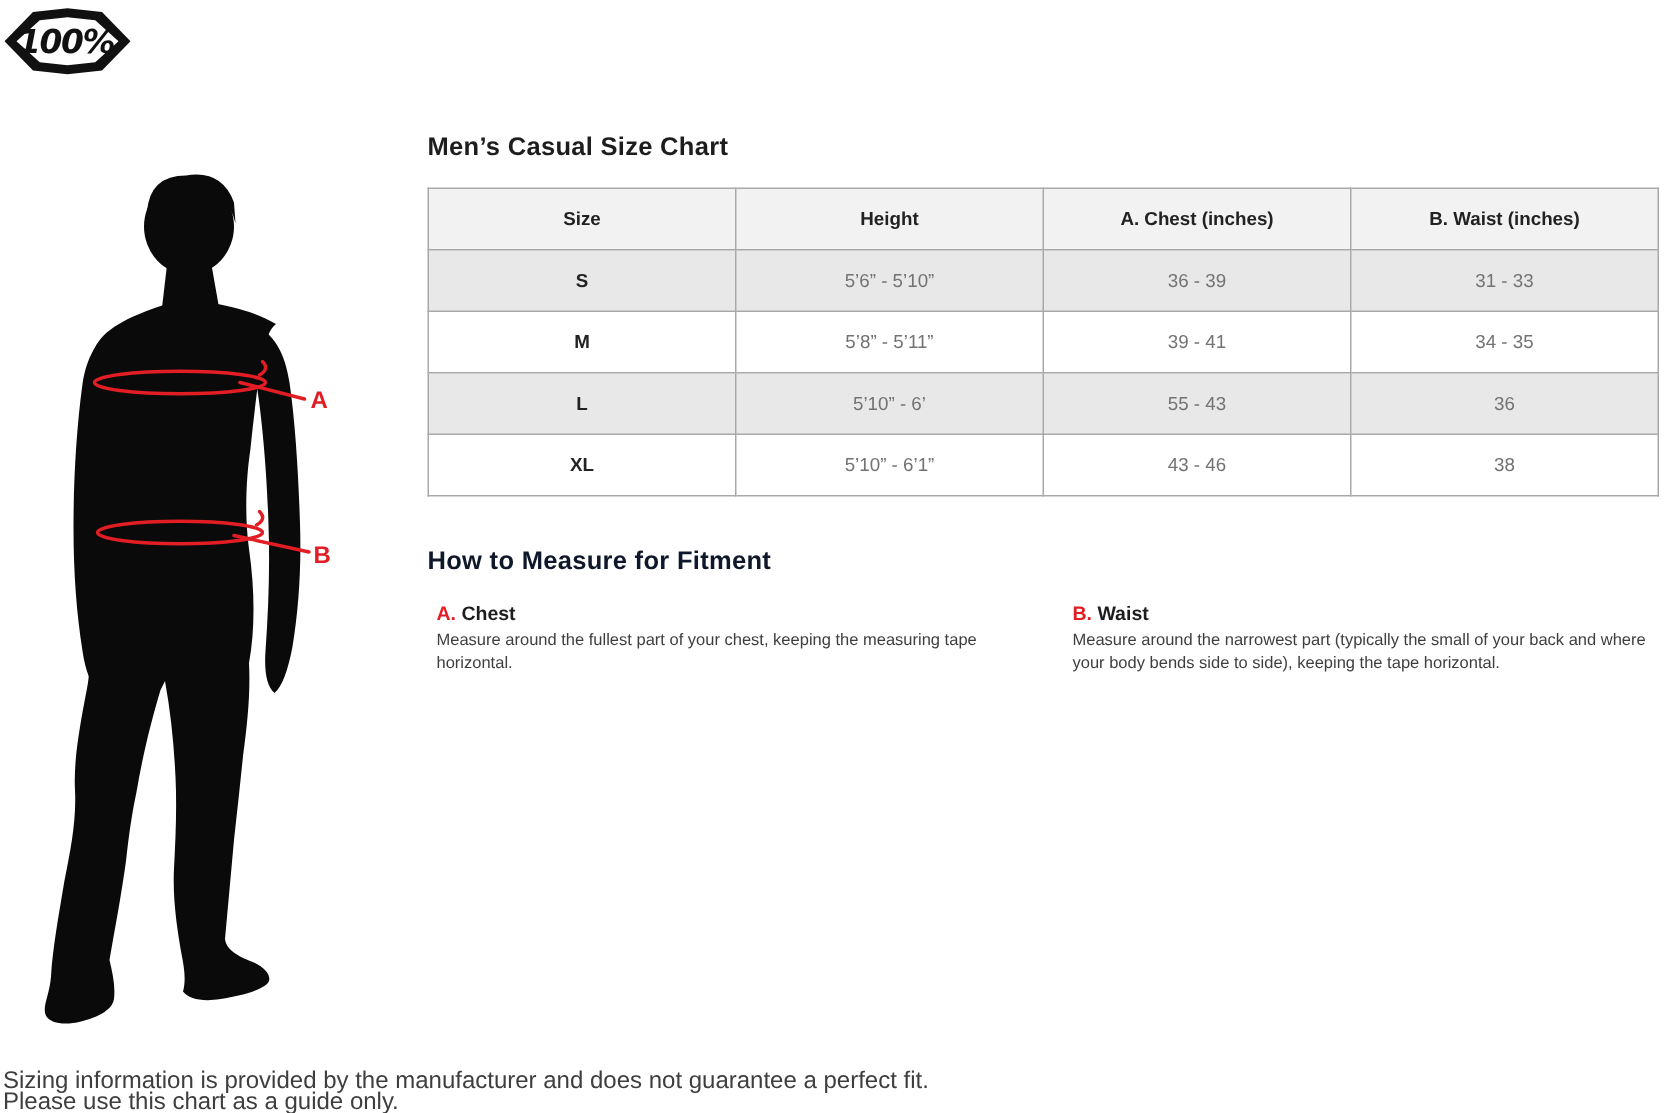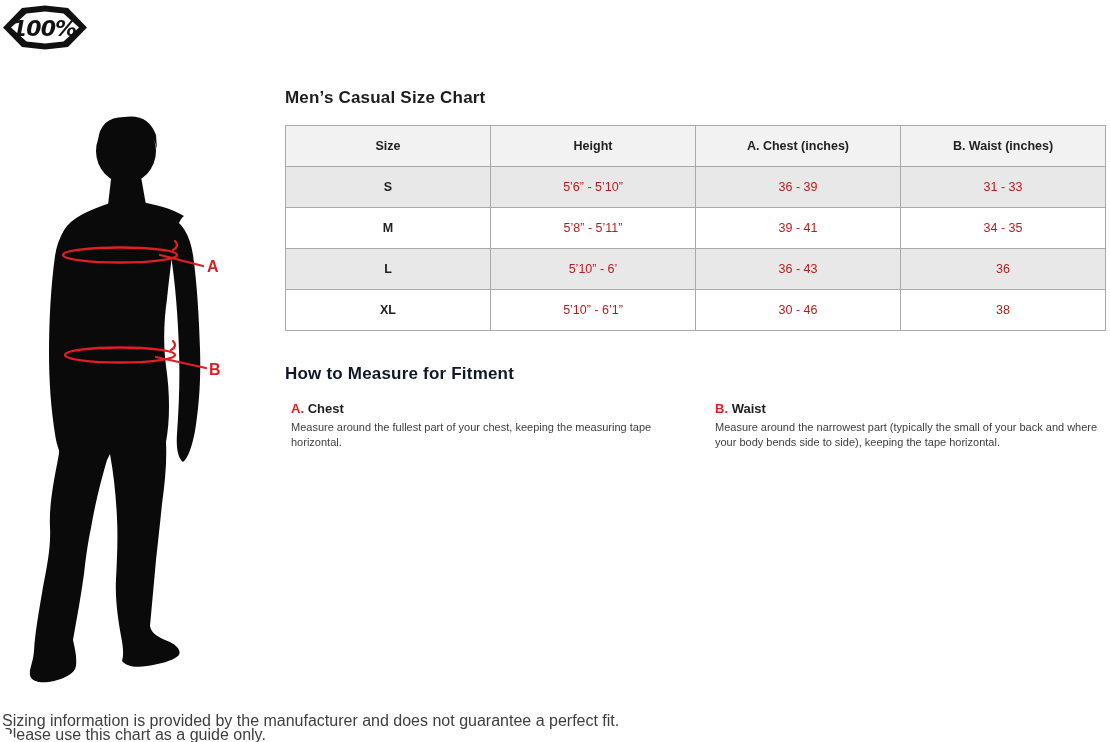--- a/index.html
+++ b/index.html
@@ -1,18 +1,18 @@
 <!DOCTYPE html>
 <html><head>
 <meta charset="utf-8">
 <style>
   html,body { margin:0; padding:0; background:#fff; }
   .page {
     position:relative; width:1110px; height:742px; background:#ffffff;
-    font-family:"Liberation Sans", sans-serif; overflow:hidden;border-radius:31px;
+    font-family:"Liberation Sans", sans-serif; overflow:hidden;
   }
 
   
   .logo { position:absolute; left:3px; top:5px; width:84px; height:45px; }
 
   
   .figure { position:absolute; left:20px; top:105px; width:230px; height:580px; }
 
   
   .content { position:absolute; left:285px; top:88px; width:733px; }
@@ -20,21 +20,21 @@
     margin:0 0 17px 0; font-size:17px; line-height:20px; font-weight:bold;
     color:#1d1d1d; letter-spacing:0.2px;
   }
 
   table.size-table { width:821px; border-collapse:collapse; table-layout:fixed; }
   .size-table th, .size-table td {
     border:1px solid #a9a9a9; height:40px; text-align:center; vertical-align:middle;
     font-size:12.5px; padding:0 4px;
   }
   .size-table th { background:#f2f2f2; font-weight:bold; color:#222; }
-  .size-table td { color:#b91c1c; background:#ffffff; }
+  .size-table td { color:#737373; background:#ffffff; }
   .size-table tbody tr:nth-child(odd) td { background:#e8e8e8; }
   .size-table td.size-col { font-weight:bold; color:#222; }
 
   .measure-title {
     margin:33px 0 0 0; font-size:17px; line-height:20px; font-weight:bold;
     color:#0f172a; letter-spacing:0.2px;
   }
   .measure-items { position:relative; margin-top:17px; height:70px; }
   .measure-col { position:absolute; top:0; }
   .measure-col.col-a { left:6px;  width:382px; }
@@ -156,27 +156,27 @@
         </tr>
         <tr>
           <td class="size-col">M</td>
           <td>5’8” - 5’11”</td>
           <td>39 - 41</td>
           <td>34 - 35</td>
         </tr>
         <tr>
           <td class="size-col">L</td>
           <td>5’10” - 6’</td>
-          <td>36 - 43</td>
+          <td>55 - 43</td>
           <td>36</td>
         </tr>
         <tr>
           <td class="size-col">XL</td>
           <td>5’10” - 6’1”</td>
-          <td>30 - 46</td>
+          <td>43 - 46</td>
           <td>38</td>
         </tr>
       </tbody>
     </table>
 
     <h2 class="measure-title">How to Measure for Fitment</h2>
 
     <div class="measure-items">
       <div class="measure-col col-a">
         <div class="measure-head">

